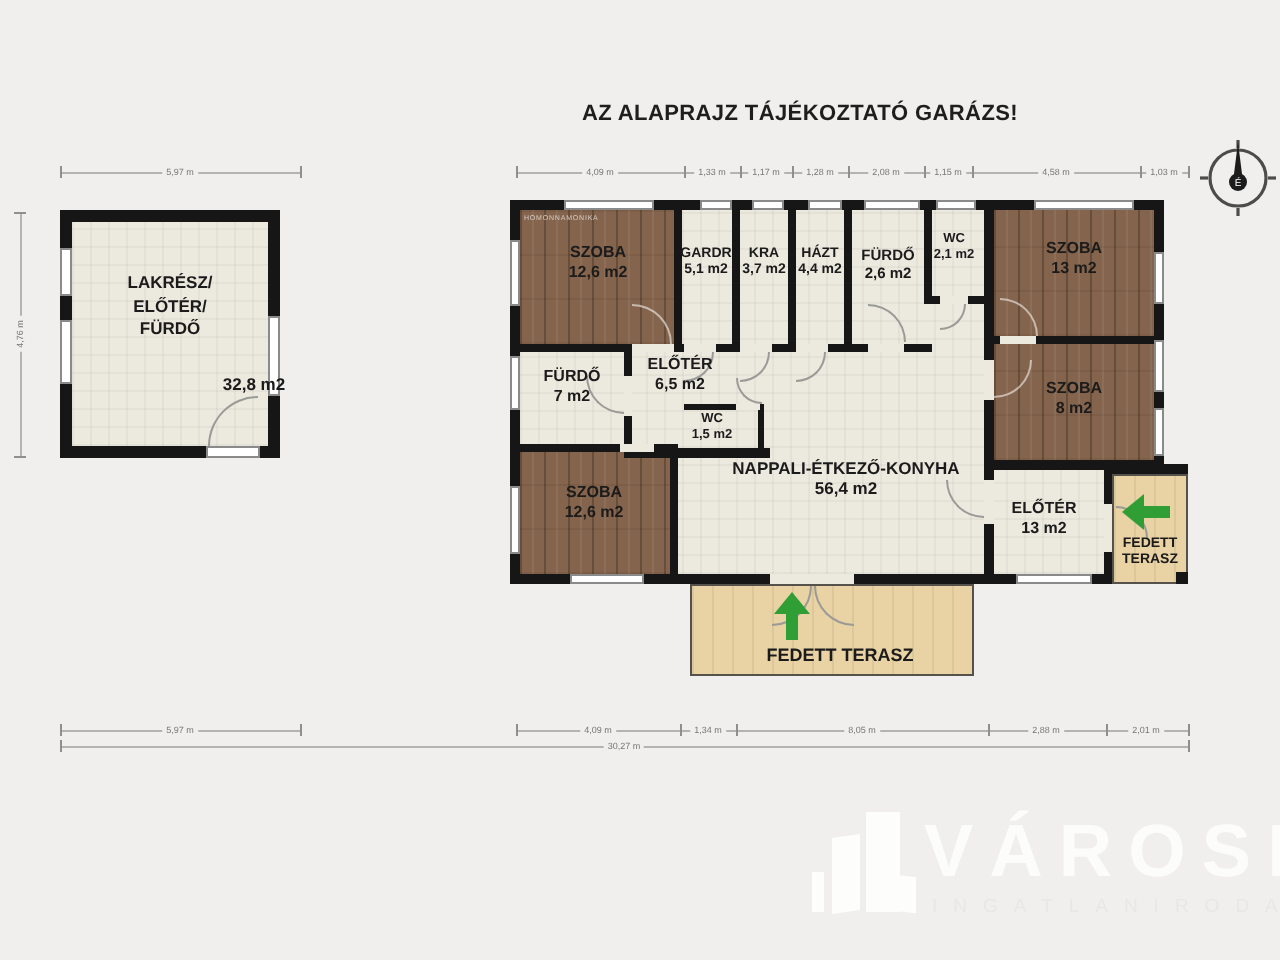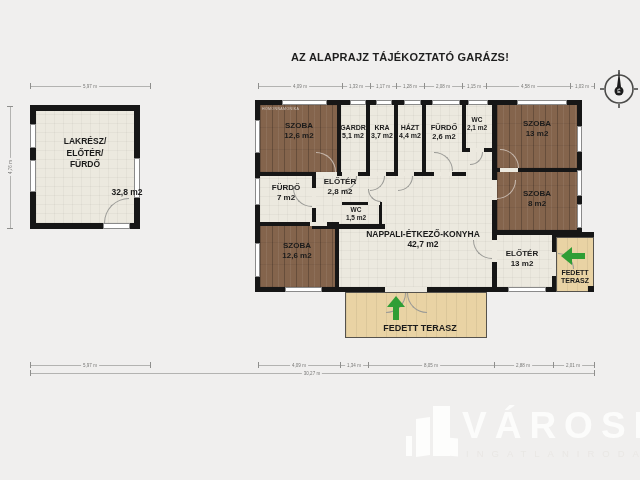--- a/index.html
+++ b/index.html
@@ -236,33 +236,33 @@
   <div class="rlabel" style="left:537px;top:199px;font-size:8px;">
     <div>SZOBA</div>
     <div>8 m2</div>
   </div>
   <div class="rlabel" style="left:286px;top:193px;font-size:8px;">
     <div>FÜRDŐ</div>
     <div>7 m2</div>
   </div>
   <div class="rlabel" style="left:340px;top:187px;font-size:8px;">
     <div>ELŐTÉR</div>
-    <div>2,8 m2</div>
+    <div>6,5 m2</div>
   </div>
   <div class="rlabel" style="left:356px;top:214px;font-size:6.5px;">
     <div>WC</div>
     <div>1,5 m2</div>
   </div>
   <div class="rlabel" style="left:297px;top:251px;font-size:8px;">
     <div>SZOBA</div>
     <div>12,6 m2</div>
   </div>
   <div class="rlabel" style="left:423px;top:239px;font-size:8.5px;">
     <div>NAPPALI-ÉTKEZŐ-KONYHA</div>
-    <div>42,7 m2</div>
+    <div>56,4 m2</div>
   </div>
   <div class="rlabel" style="left:522px;top:259px;font-size:8px;">
     <div>ELŐTÉR</div>
     <div>13 m2</div>
   </div>
   <div class="rlabel" style="left:575px;top:277px;font-size:7px;white-space:normal;width:34px;">FEDETT TERASZ</div>
   <div class="rlabel" style="left:420px;top:328px;font-size:9px;">FEDETT TERASZ</div>
 
   <div class="abs" style="left:400px;top:400px;width:230px;height:70px;">
     <div style="position:absolute;left:0;top:0;width:58px;height:70px;">

